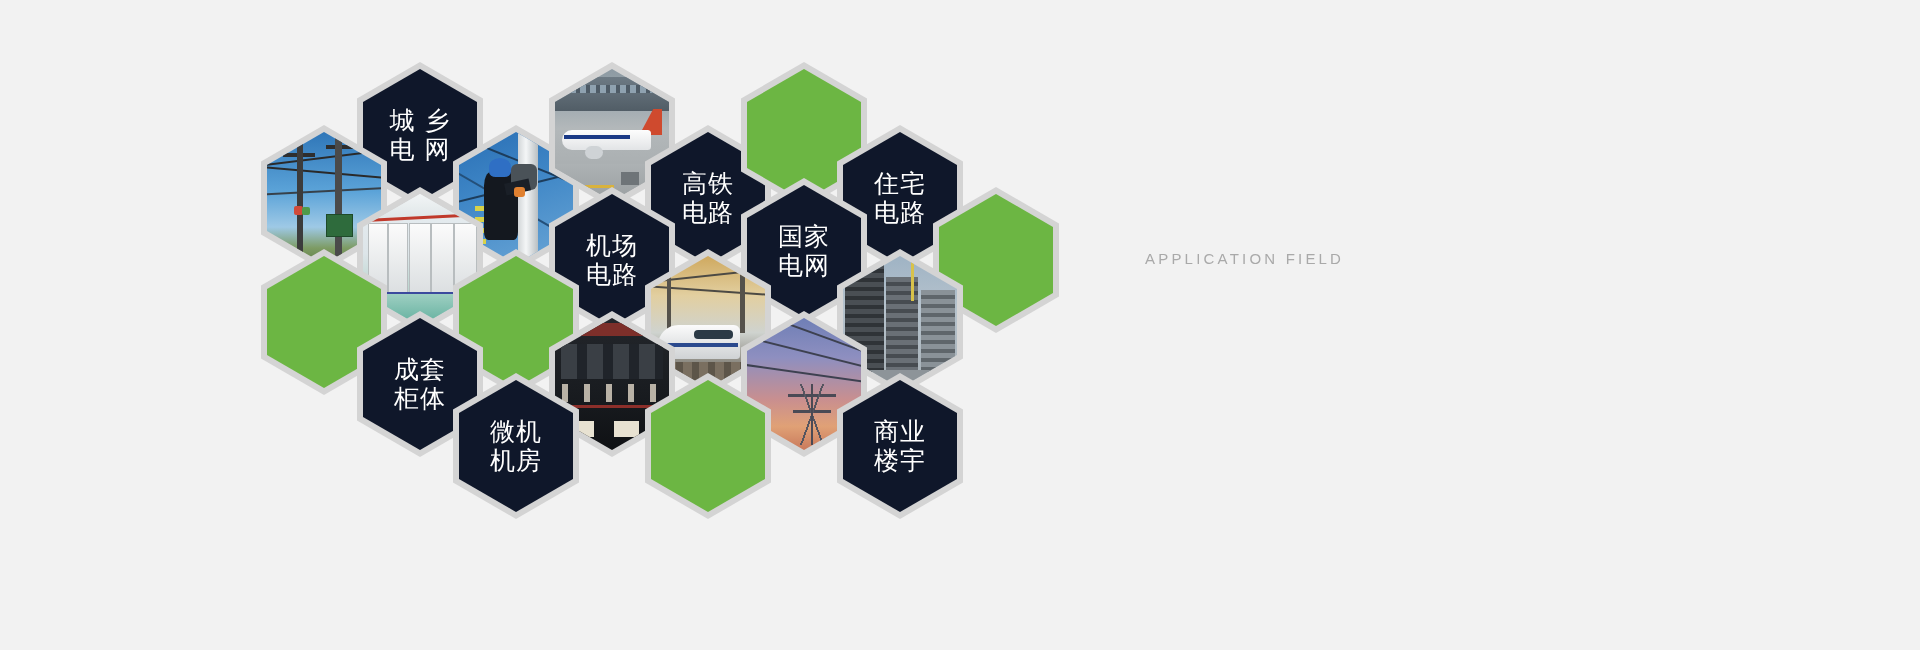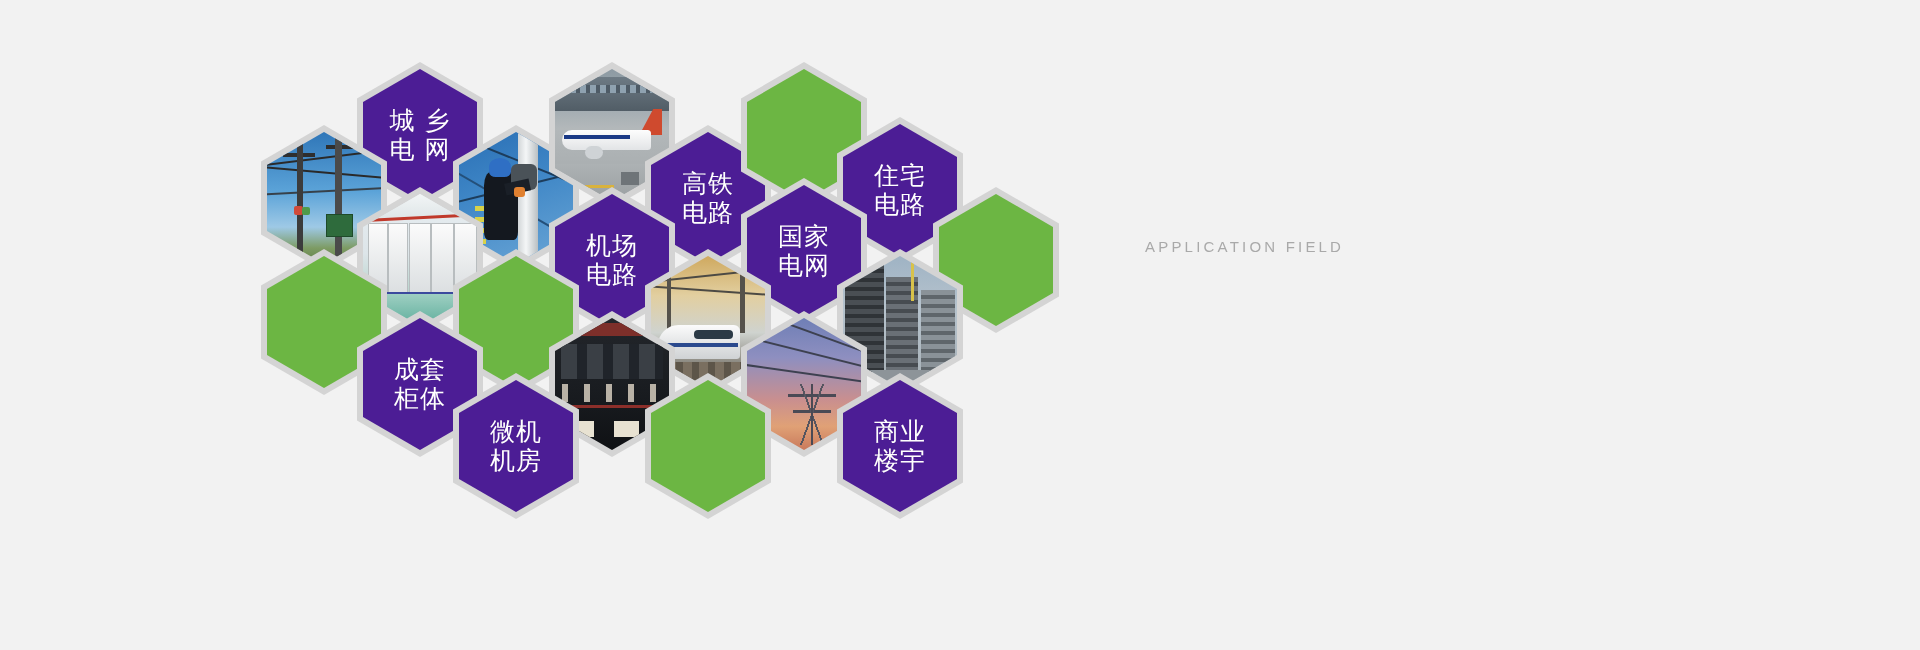--- a/index.html
+++ b/index.html
@@ -22,21 +22,21 @@
     background:#d4d4d4;           
     display:flex;align-items:center;justify-content:center;
   }
   .hex .inner{
     width:114px;height:132px;
     -webkit-clip-path:polygon(50% 0%,100% 25%,100% 75%,50% 100%,0% 75%,0% 25%);
     clip-path:polygon(50% 0%,100% 25%,100% 75%,50% 100%,0% 75%,0% 25%);
     display:flex;align-items:center;justify-content:center;
     overflow:hidden;position:relative;
   }
-  .hex.dark .inner{background:#4c1d95;}
+  .hex.dark .inner{background:#0f172a;}
   .hex.light .inner{background:#6cb643;}
 
   .hex .label{
     color:#ffffff;
     font-size:25px;
     line-height:1.16;
     text-align:center;
     letter-spacing:1px;
     font-weight:400;
     white-space:pre-line;
@@ -143,21 +143,21 @@
   
   #heading{position:absolute;left:1145px;top:222px;width:520px;}
   #heading .zh{
     font-size:46px;
     letter-spacing:4px;
     color:#0d7038;
     line-height:1.1;
     font-family:"DejaVu Sans","Liberation Sans",sans-serif;
   }
   #heading .en{
-    margin-top:16px;
+    margin-top:28px;
     font-size:15px;
     letter-spacing:3.2px;
     color:#a9a9a9;
     font-family:"Liberation Sans",sans-serif;
   }
 </style>
 </head>
 <body>
 
 <div id="stage">
@@ -218,21 +218,21 @@
       </div>
       <div class="hex dark" style="left: 645px; top: 125px;">
         <div class="inner">
           <div class="label">高铁
 电路</div>
         </div>
       </div>
       <div class="hex light" style="left: 741px; top: 62px;">
         <div class="inner"></div>
       </div>
-      <div class="hex dark" style="left: 837px; top: 117px;">
+      <div class="hex dark" style="left: 837px; top: 125px;">
         <div class="inner">
           <div class="label">住宅
 电路</div>
         </div>
       </div>
       <div class="hex light" style="left: 933px; top: 187px;">
         <div class="inner"></div>
       </div>
       <div class="hex photo-cell" style="left: 357px; top: 187px;">
         <div class="inner">

